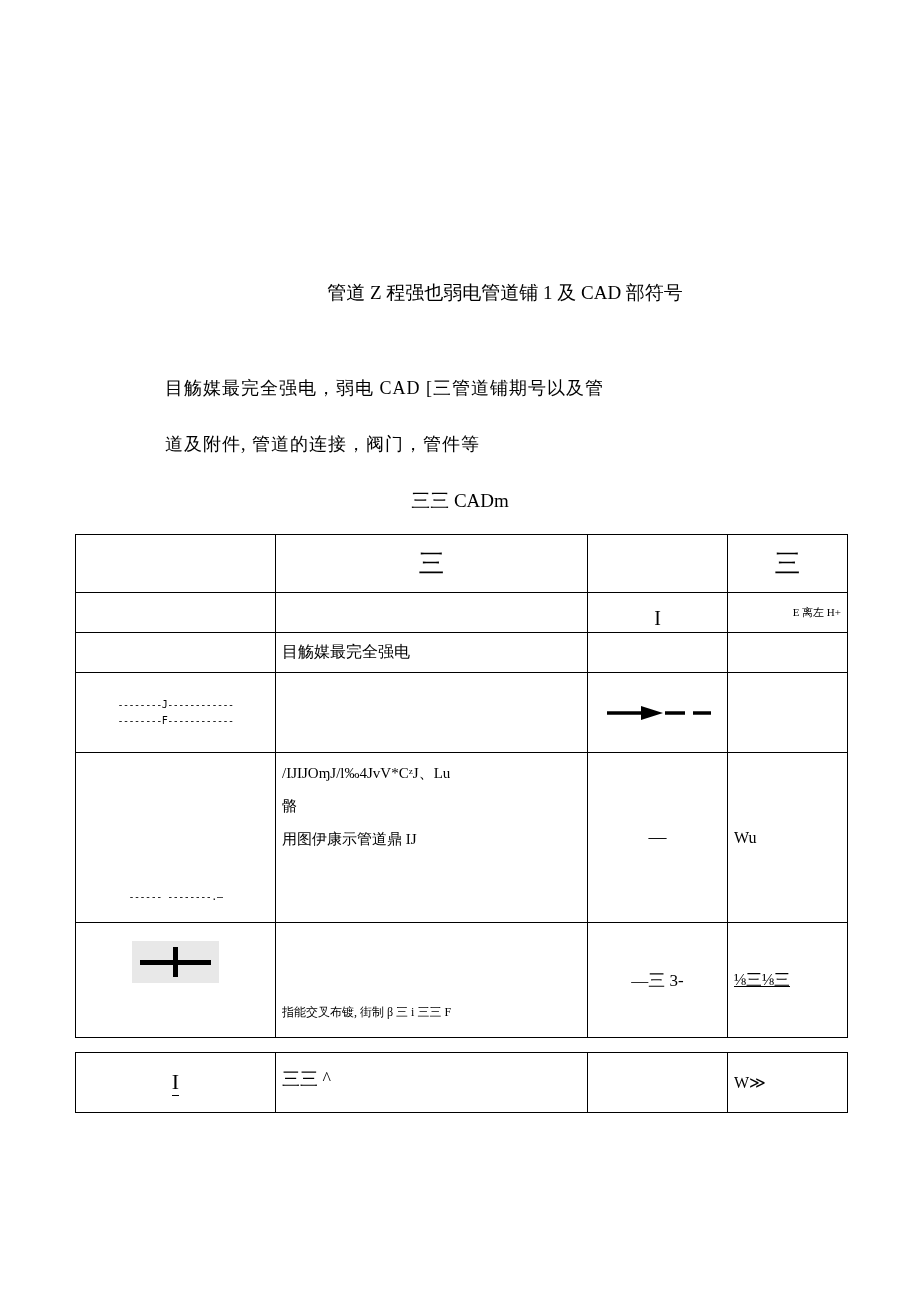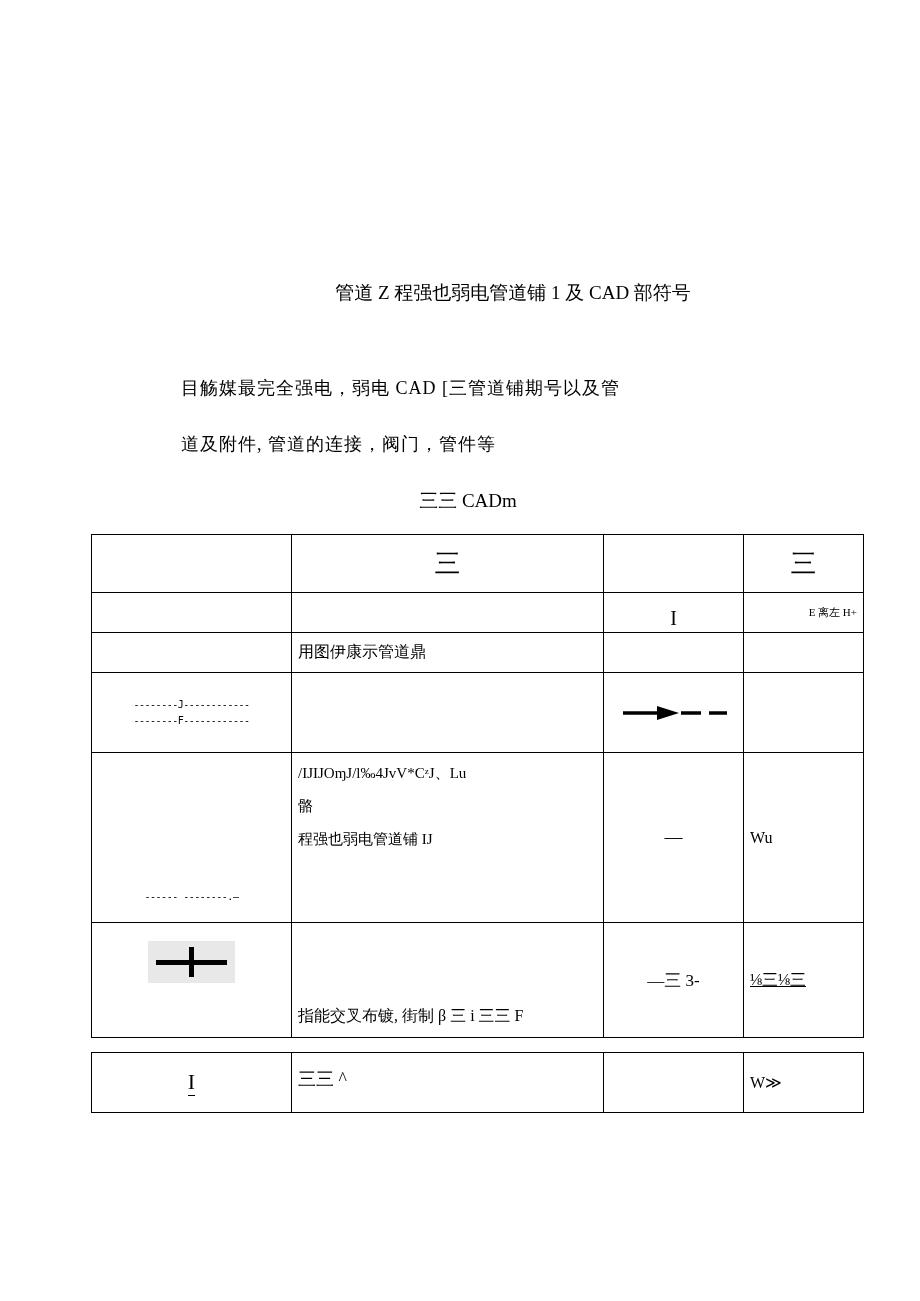--- a/index.html
+++ b/index.html
@@ -10,21 +10,20 @@
     body {
       width: 920px;
       height: 1301px;
       background: #ffffff;
       font-family: "SimSun", "宋体", serif;
       color: #000000;
       position: relative;
     }
     .page {
       padding: 280px 75px 60px 75px;
-      margin-left: 16px;
     }
     .title {
       text-align: center;
       font-size: 19px;
       margin-bottom: 70px;
       padding-left: 90px;
     }
     .intro-p1 {
       font-size: 18px;
       margin-left: 90px;
@@ -138,22 +137,22 @@
     .row6 td {
       height: 115px;
     }
     .row6 .c1 {
       text-align: center;
       vertical-align: top;
       padding-top: 18px;
     }
     .row6 .c2 {
       vertical-align: bottom;
-      padding-bottom: 10px;
-      font-size: 16px;
+      padding-bottom: 16px;
+      font-size: 12px;
     }
     .row6 .c3 {
       text-align: center;
       font-size: 17px;
     }
     .row6 .c4 {
       font-size: 16px;
       text-decoration: underline;
     }
     .table2 td {
@@ -220,21 +219,21 @@
       <td>三</td>
     </tr>
     <tr class="row2">
       <td></td>
       <td></td>
       <td class="c3">I</td>
       <td class="c4">E 离左 H+</td>
     </tr>
     <tr class="row3">
       <td></td>
-      <td class="c2">用图伊康示管道鼎</td>
+      <td class="c2">目觞媒最完全强电</td>
       <td></td>
       <td></td>
     </tr>
     <tr class="row4">
       <td class="c1">
         <span>--------J------------</span><br>
         <span>--------F------------</span>
       </td>
       <td></td>
       <td class="c3">
@@ -245,21 +244,21 @@
           <line x1="90" y1="10" x2="108" y2="10" stroke="#000" stroke-width="3.5"></line>
         </svg>
       </td>
       <td></td>
     </tr>
     <tr class="row5">
       <td class="c1">------ --------.—</td>
       <td class="c2">
         <span>/IJIJOɱJ/l‰4JvV*CᶻJ、Lu</span><br>
         <span>骼</span><br>
-        <span>程强也弱电管道铺 IJ</span>
+        <span>用图伊康示管道鼎 IJ</span>
       </td>
       <td class="c3">—</td>
       <td class="c4">Wu</td>
     </tr>
     <tr class="row6">
       <td class="c1">
         <span class="pipe-symbol">
           <span class="pipe-line"></span>
           <span class="pipe-bar"></span>
           <span class="pipe-line"></span>

